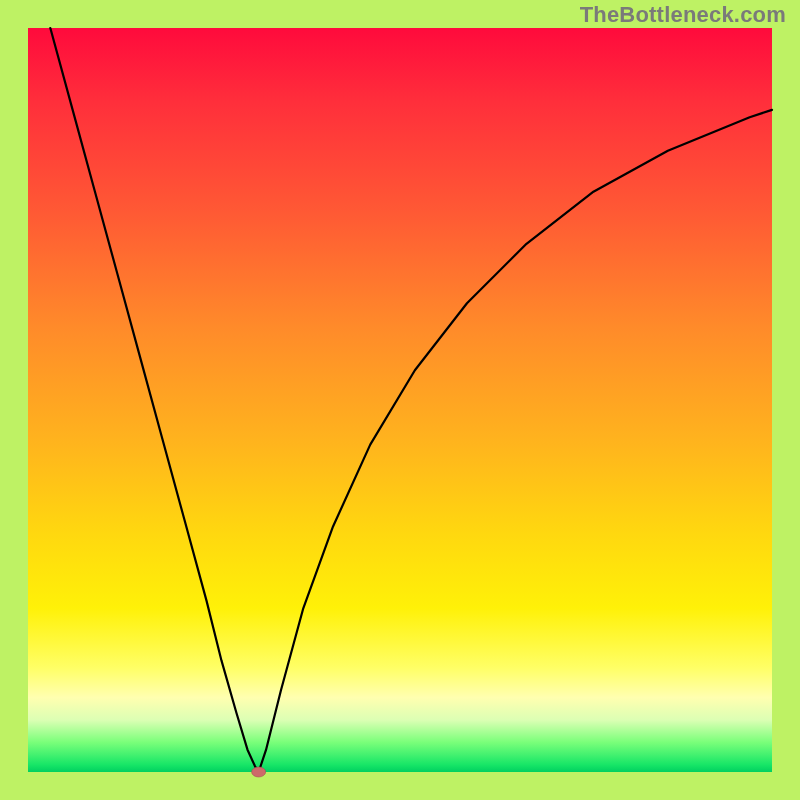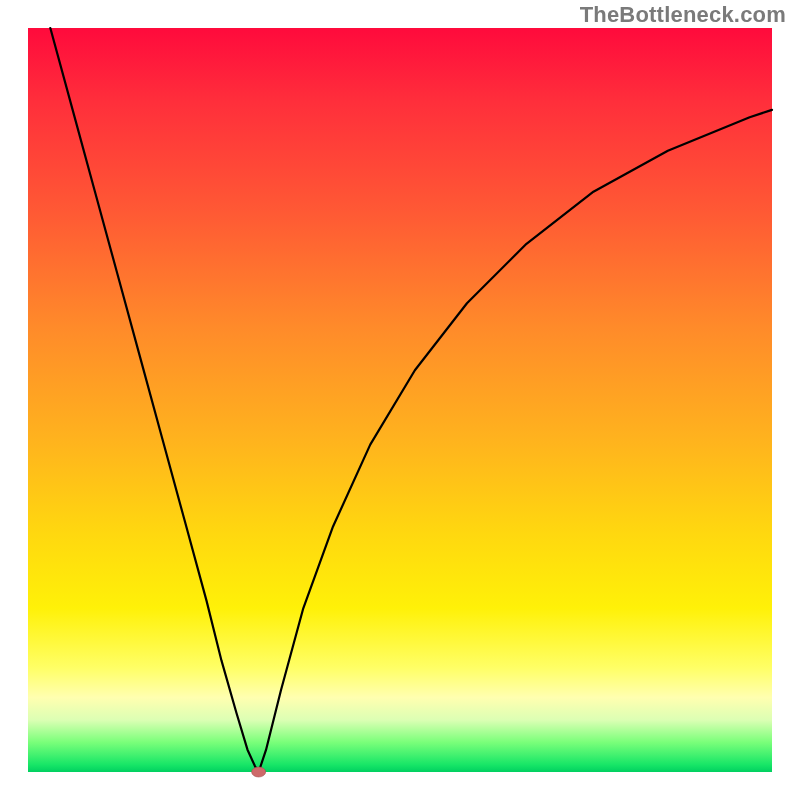--- a/index.html
+++ b/index.html
@@ -8,21 +8,21 @@
     width: 800px;
     height: 800px;
     background: #000;
     font-family: Arial, Helvetica, sans-serif;
     overflow: hidden;
   }
   .frame {
     position: relative;
     width: 800px;
     height: 800px;
-    background: #ffffff;
+    background: #bef264;
   }
   .watermark {
     position: absolute;
     top: 2px;
     right: 14px;
     color: #7a7a7a;
     font-size: 22px;
     font-weight: 600;
     letter-spacing: 0.2px;
     user-select: none;

